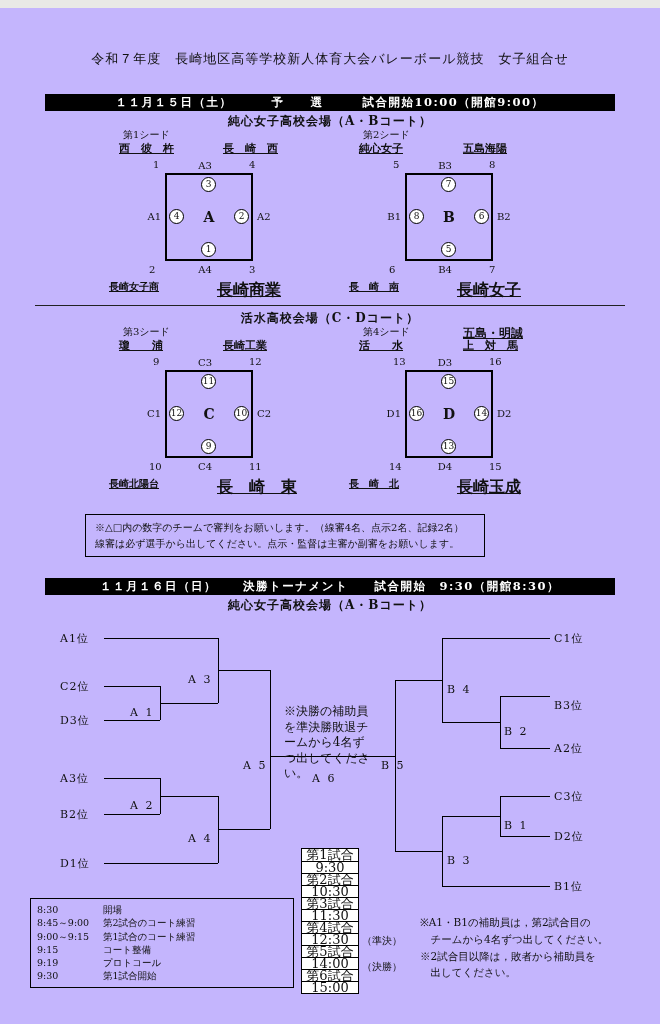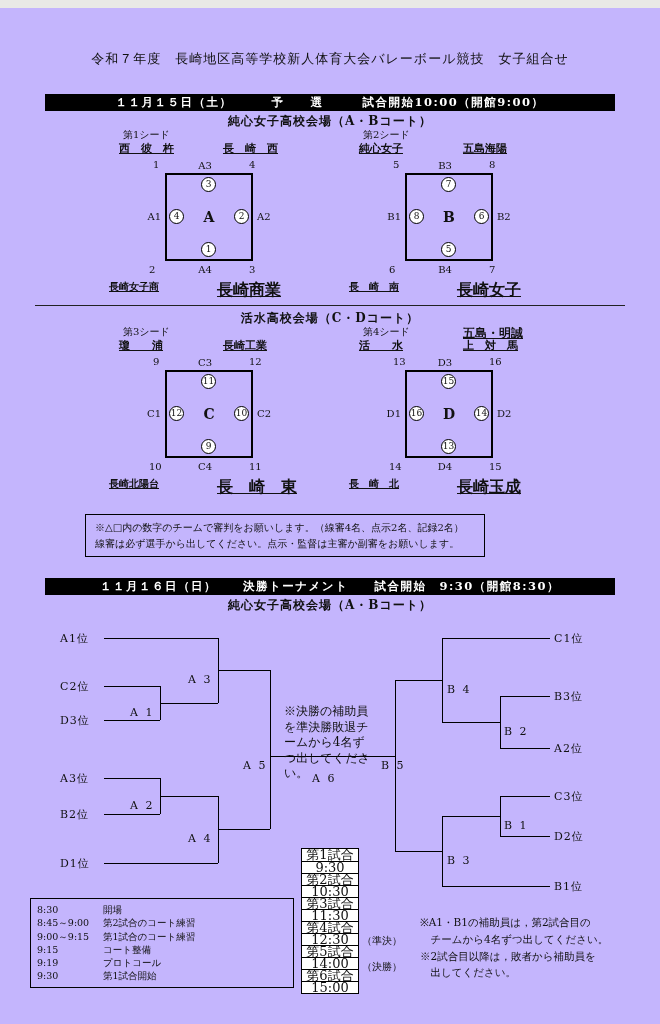--- a/index.html
+++ b/index.html
@@ -216,21 +216,21 @@
     </svg>
 
     <div class="b-entry" style="left:60px;top:13px;">A1位</div>
     <div class="b-entry" style="left:60px;top:61px;">C2位</div>
     <div class="b-entry" style="left:60px;top:95px;">D3位</div>
     <div class="b-entry" style="left:60px;top:153px;">A3位</div>
     <div class="b-entry" style="left:60px;top:189px;">B2位</div>
     <div class="b-entry" style="left:60px;top:238px;">D1位</div>
 
     <div class="b-entry" style="left:554px;top:13px;">C1位</div>
-    <div class="b-entry" style="left:554px;top:71px;">B3位</div>
+    <div class="b-entry" style="left:554px;top:80px;">B3位</div>
     <div class="b-entry" style="left:554px;top:123px;">A2位</div>
     <div class="b-entry" style="left:554px;top:171px;">C3位</div>
     <div class="b-entry" style="left:554px;top:211px;">D2位</div>
     <div class="b-entry" style="left:554px;top:261px;">B1位</div>
 
     <div class="b-label" style="left:188px;top:55px;">A 3</div>
     <div class="b-label" style="left:130px;top:88px;">A 1</div>
     <div class="b-label" style="left:130px;top:181px;">A 2</div>
     <div class="b-label" style="left:188px;top:214px;">A 4</div>
     <div class="b-label" style="left:243px;top:141px;">A 5</div>

